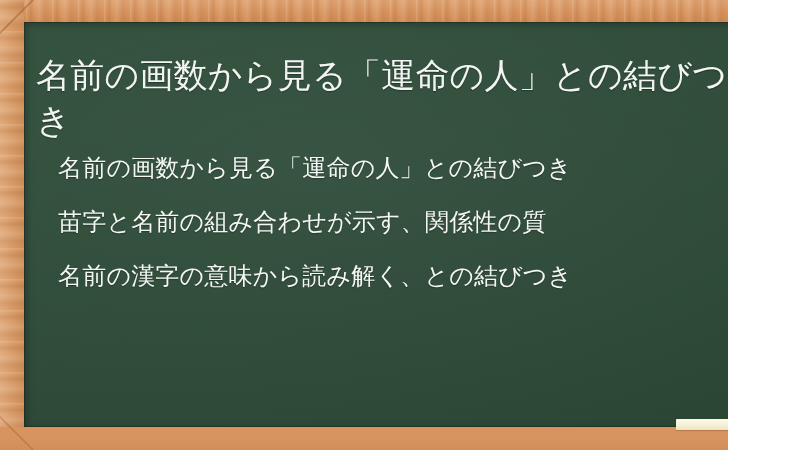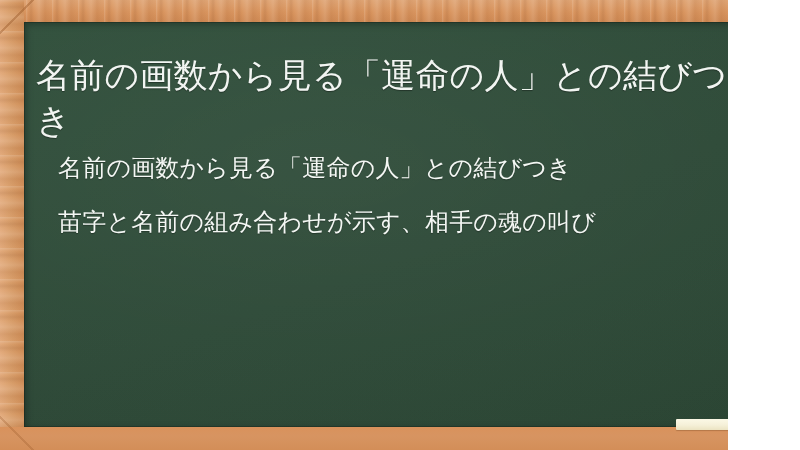--- a/index.html
+++ b/index.html
@@ -173,20 +173,21 @@
   <div class="miter miter-tr"></div>
   <div class="miter miter-bl"></div>
   <div class="miter miter-br"></div>
 
   <div id="board">
 
     <h1 id="title">名前の画数から見る「運命の人」との結びつき</h1>
 
     <ul id="bullet-list">
       <li>名前の画数から見る「運命の人」との結びつき</li>
-      <li>苗字と名前の組み合わせが示す、相手の魂の叫び</li>
+      <li>苗字と名前の組み合わせが示す、関係性の質</li>
+      <li>名前の漢字の意味から読み解く、との結びつき</li>
     </ul>
 
   </div>
 
   <div id="chalk-stick"></div>
 
 </div>
 
 </body></html>

